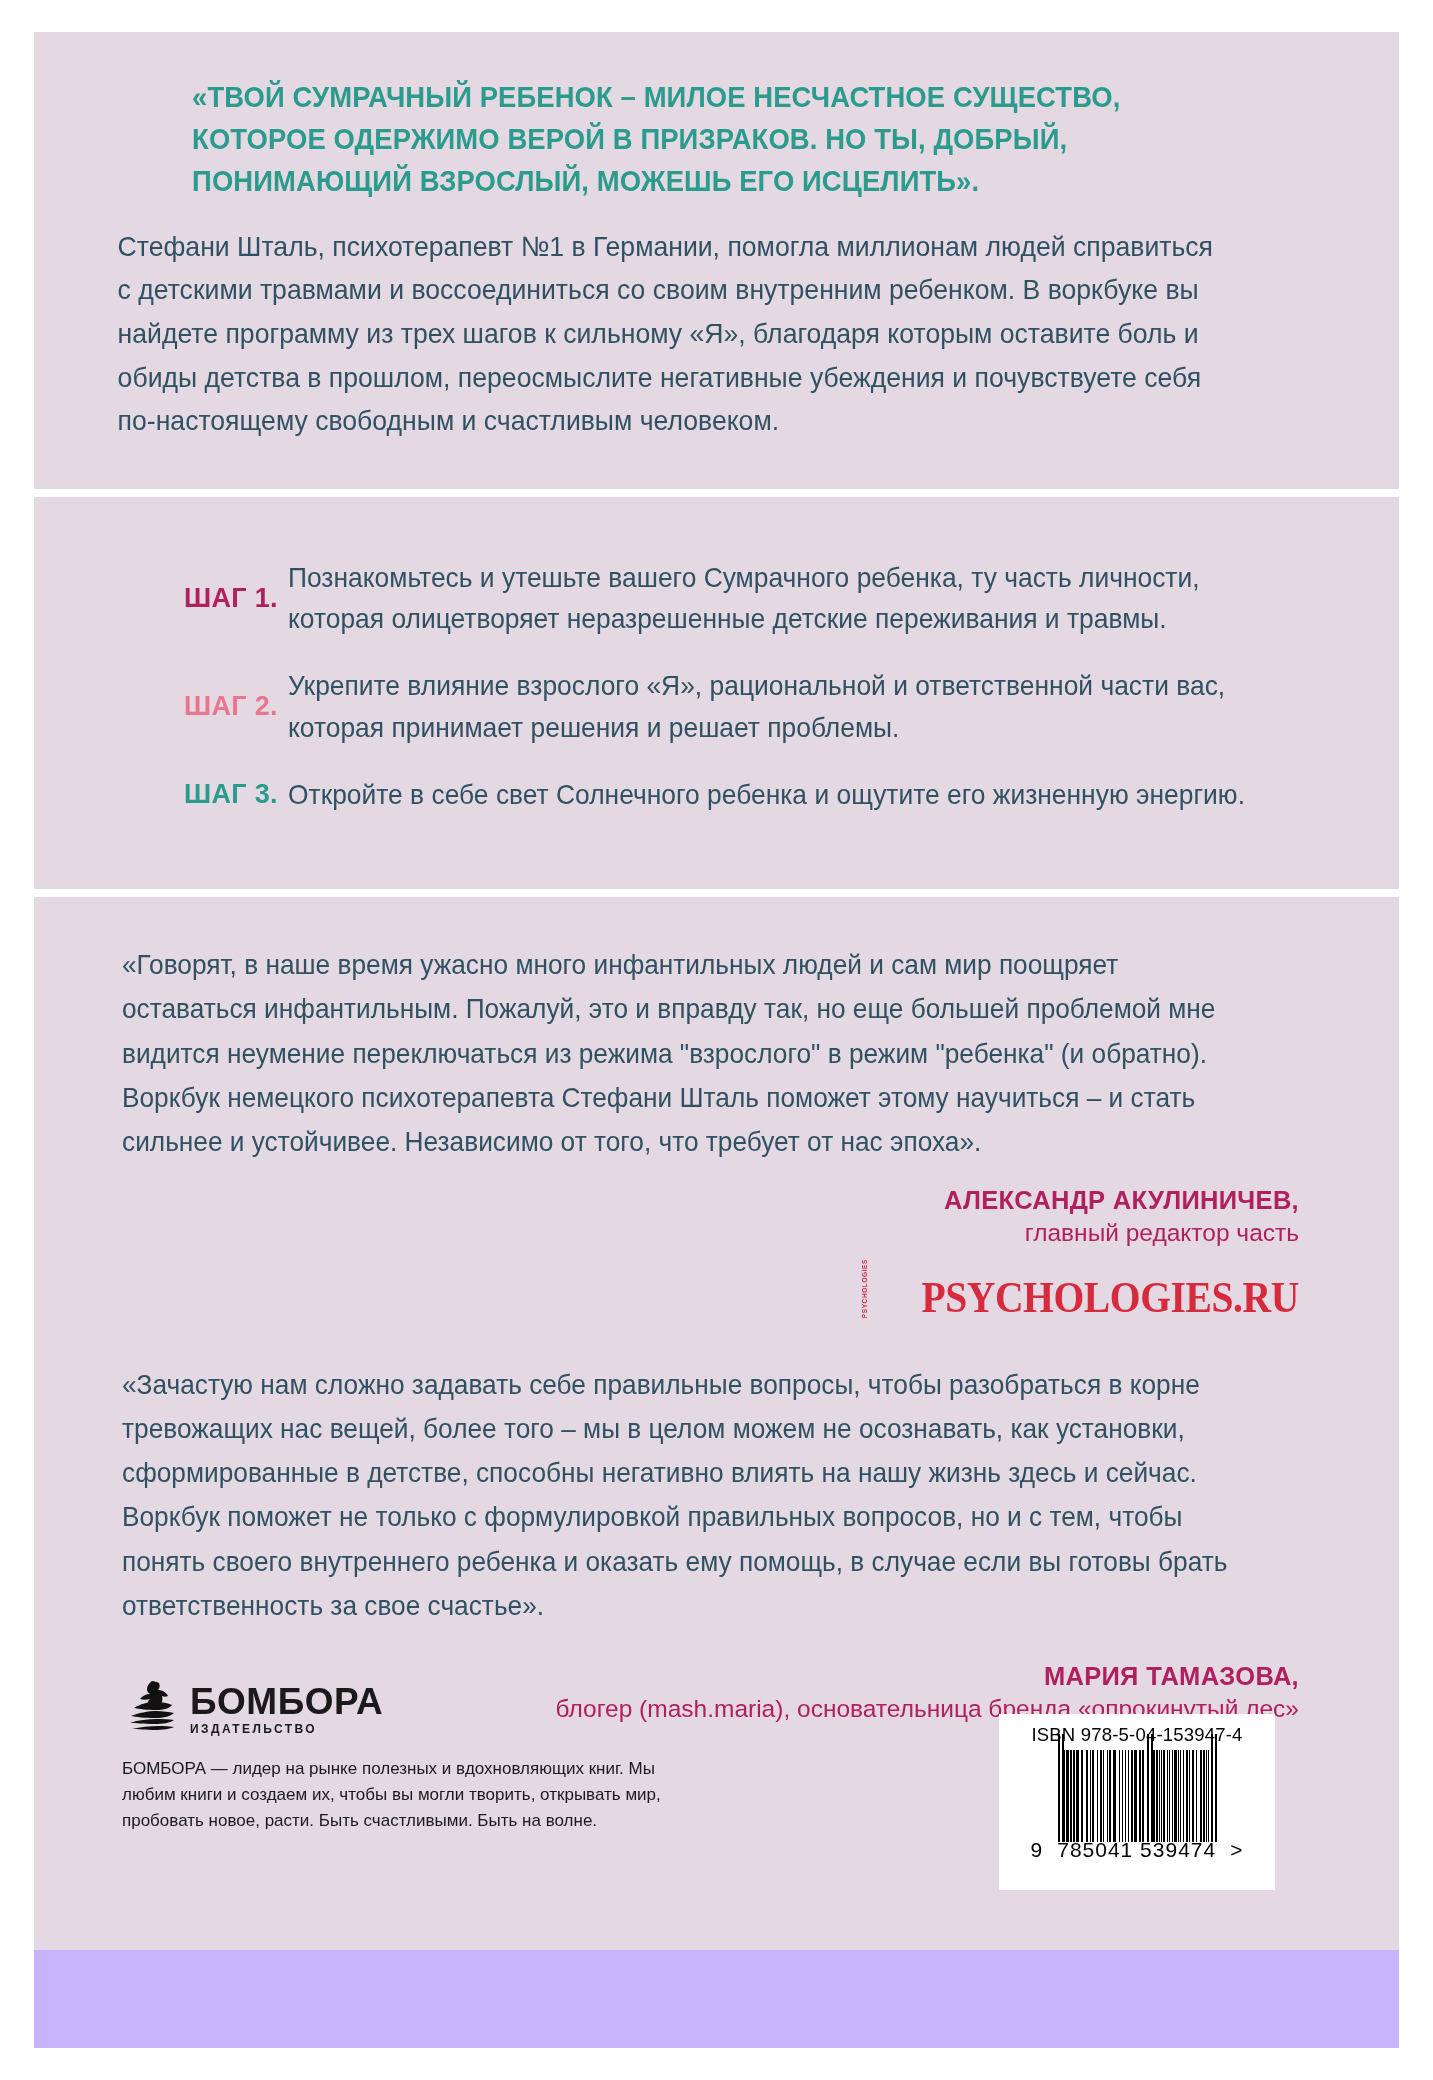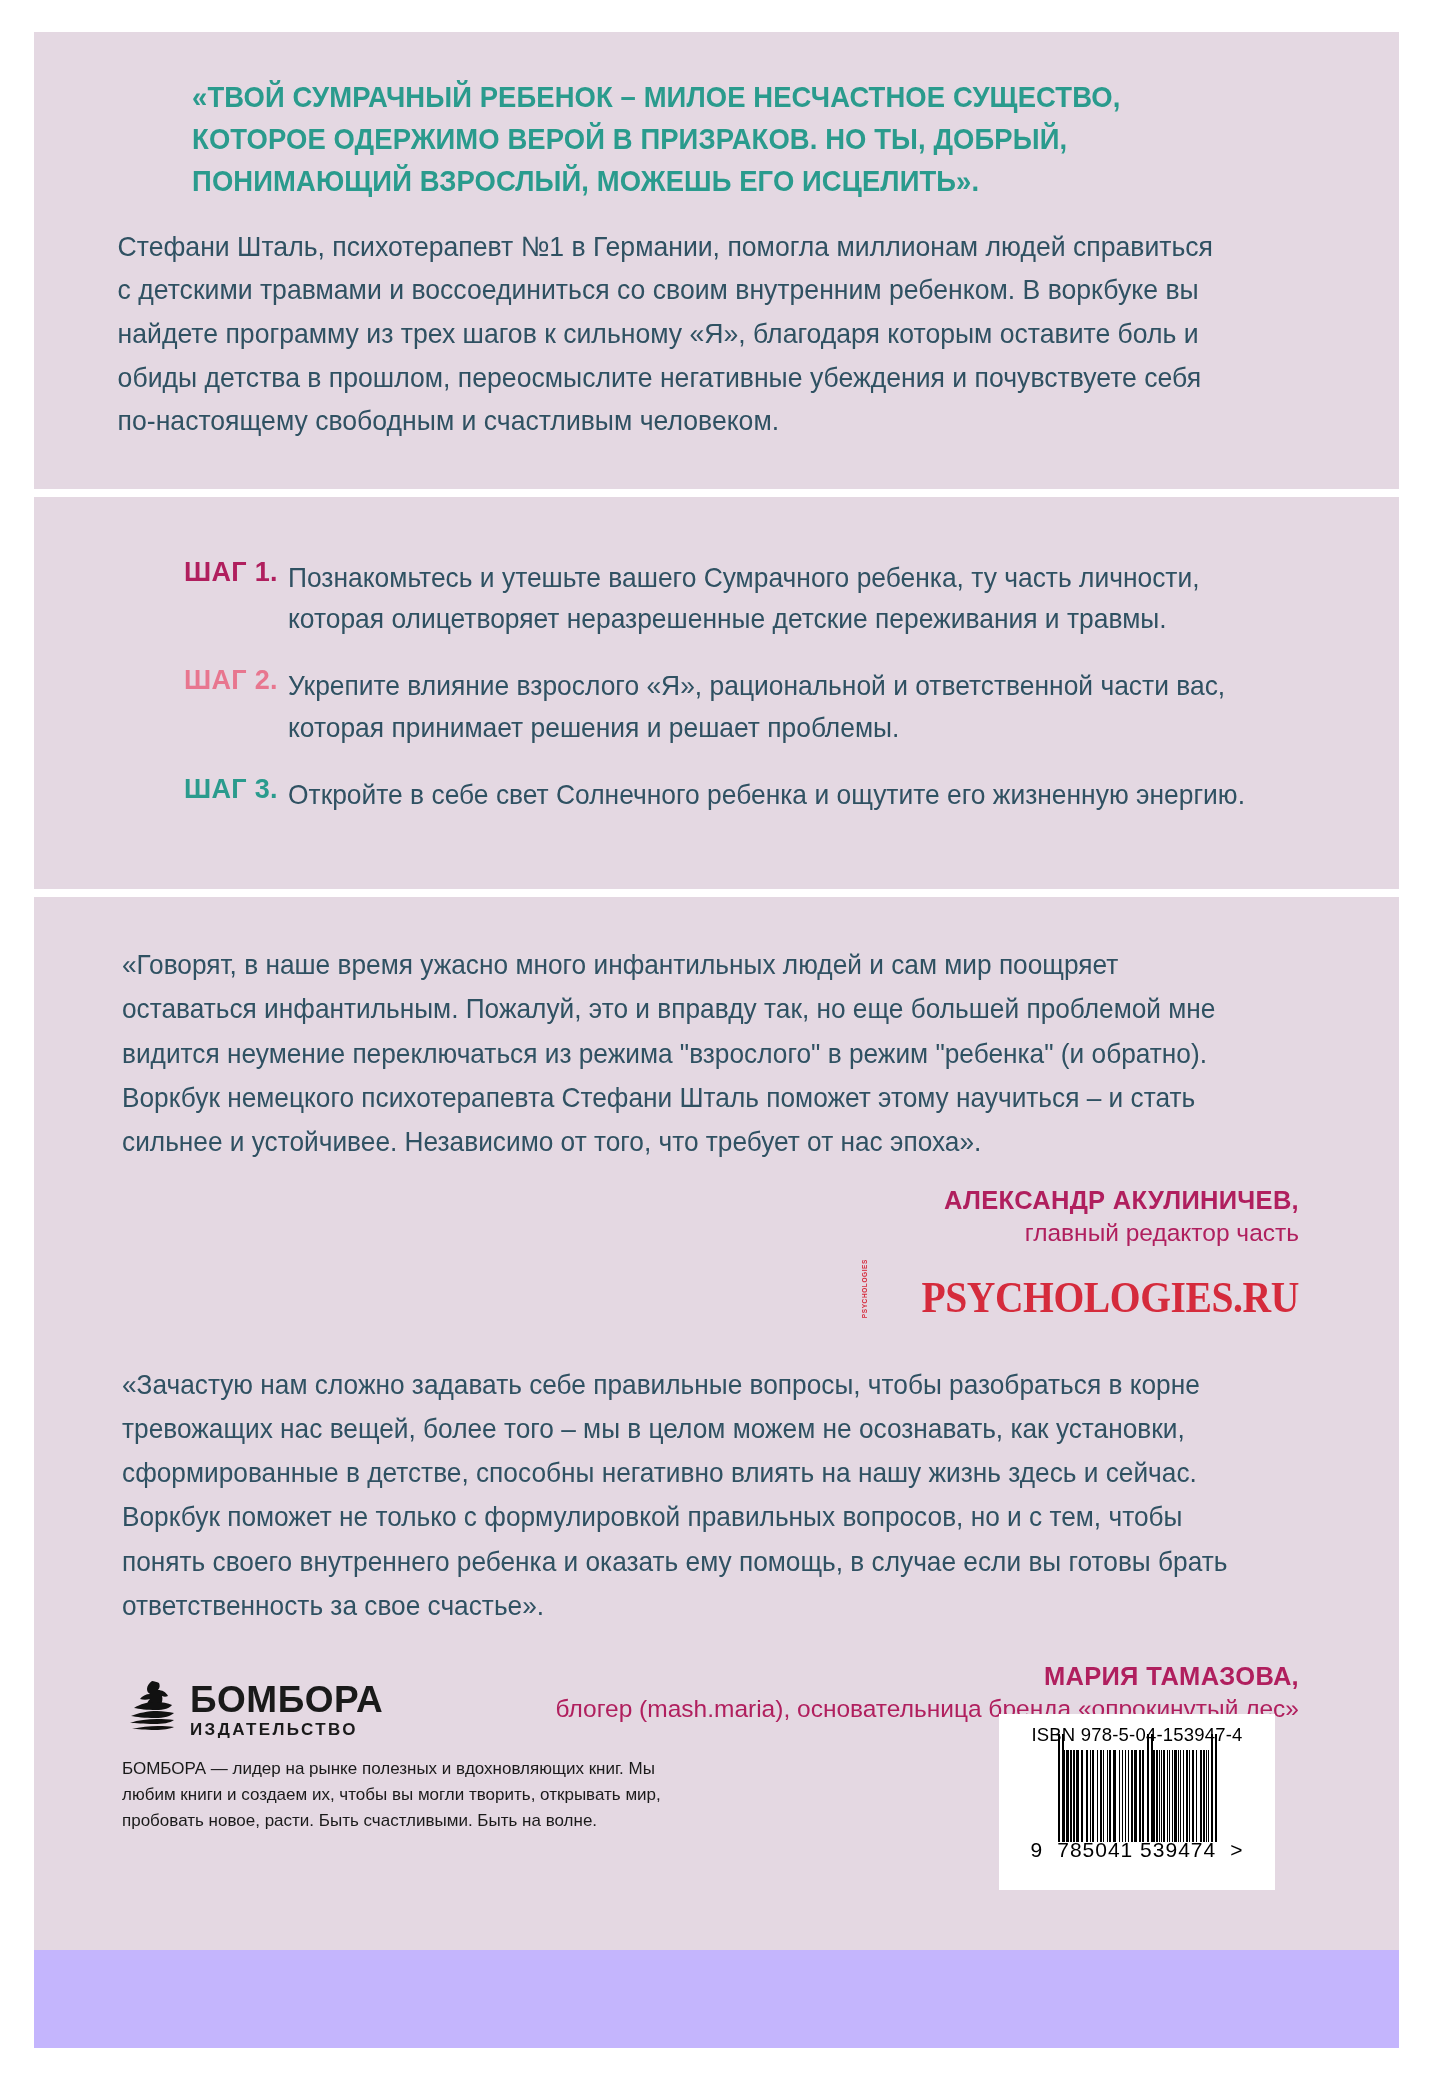--- a/index.html
+++ b/index.html
@@ -61,21 +61,21 @@
     transform: scaleX(0.95);
     transform-origin: left top;
   }
 
   
   .steps {
     padding: 60px 110px 62px 150px;
   }
   .step {
     display: flex;
-    align-items: flex-start;
+    align-items: center;
     margin-bottom: 26px;
     font-family: "Liberation Sans Narrow", "Liberation Sans", sans-serif;
   }
   .step:last-child { margin-bottom: 12px; }
   .step-label {
     font-weight: bold;
     font-size: 27px;
     white-space: nowrap;
     flex: 0 0 auto;
     padding-right: 10px;
@@ -177,21 +177,21 @@
   .pub-name {
     font-family: "Liberation Sans", sans-serif;
     font-weight: bold;
     font-size: 37px;
     color: #1a1a1a;
     letter-spacing: 0.5px;
   }
   .pub-sub {
     font-family: "Liberation Sans", sans-serif;
     font-weight: bold;
-    font-size: 17px;
+    font-size: 12px;
     color: #1a1a1a;
     letter-spacing: 2.4px;
     margin-top: 3px;
   }
   .pub-desc {
     font-family: "Liberation Sans", sans-serif;
     font-size: 17px;
     line-height: 1.54;
     color: #1a1a1a;
   }

